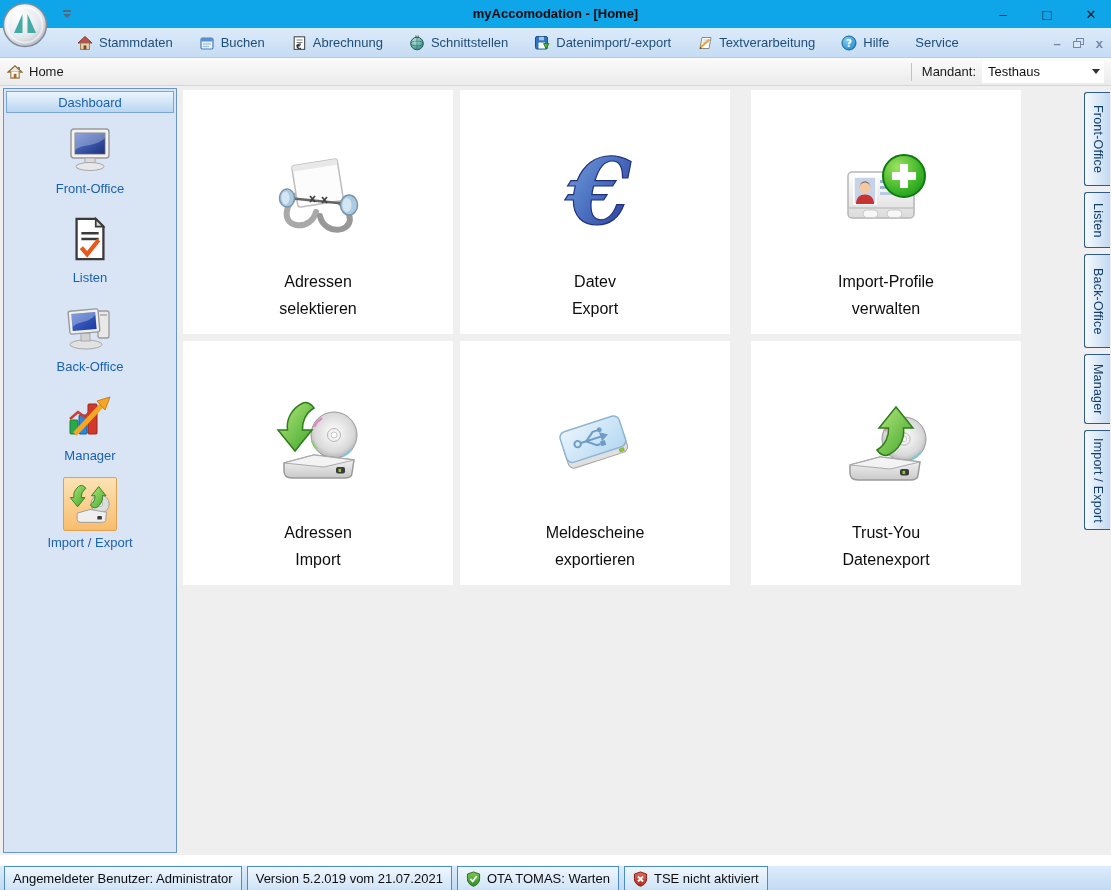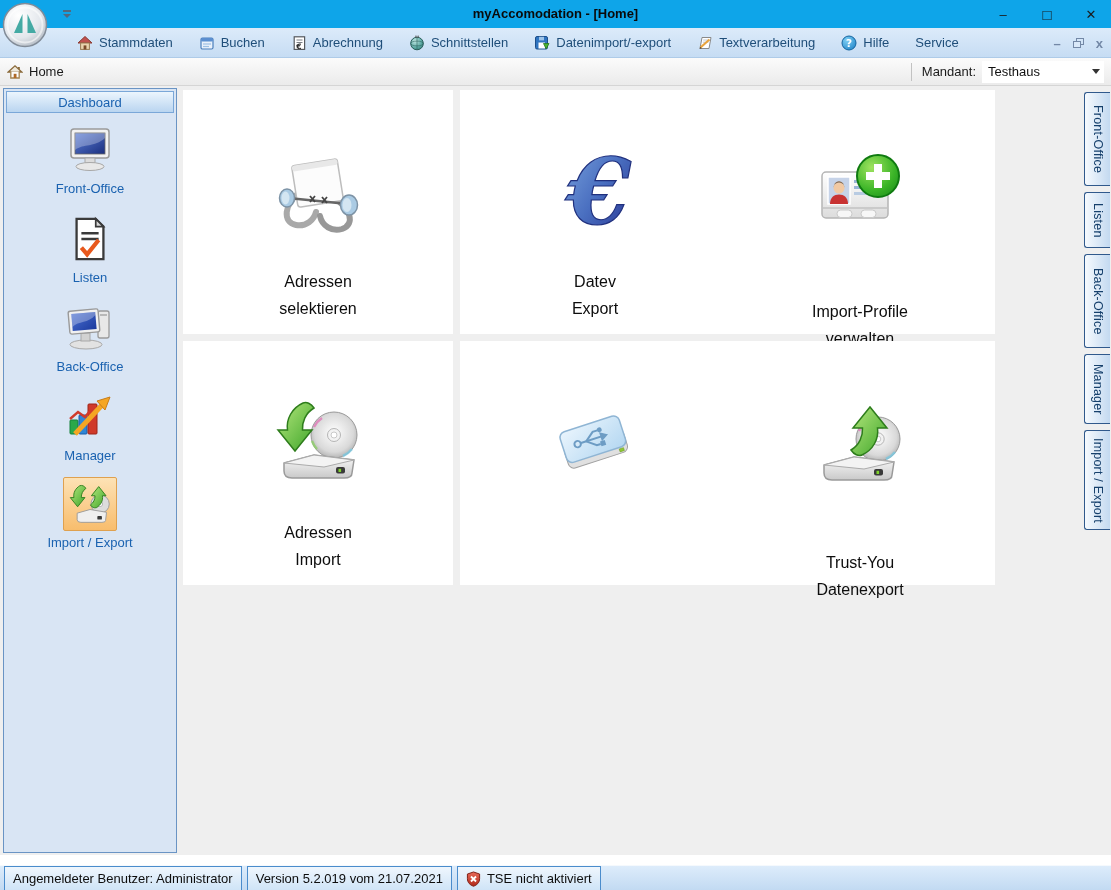--- a/index.html
+++ b/index.html
@@ -59,21 +59,21 @@
   .sb-item .sb-ico.selected { background:linear-gradient(#fde2b5,#f8bd6d); border:1px solid #dfa14f; border-radius:2px; }
   .sb-item .sb-label { margin-top:4px; }
   .sb-item.i1 { margin-top:10px; } .sb-item.i2 { margin-top:16px; } .sb-item.i3 { margin-top:16px; }
   .sb-item.i4 { margin-top:16px; } .sb-item.i5 { margin-top:14px; }
 
   
   .tile { position:absolute; width:270px; height:244px; background:#fff;
           display:flex; flex-direction:column; align-items:center; }
   .tile .t-icon { margin-top:56px; width:96px; height:96px; }
   .tile .t-label { margin-top:26px; text-align:center; font-size:16px; color:#0d0d0d; line-height:27px; }
-  .tile.c1 { left:183px; } .tile.c2 { left:460px; } .tile.c3 { left:725px;gap:30px; }
+  .tile.c1 { left:183px; } .tile.c2 { left:460px; } .tile.c3 { left:751px; }
   .tile.r1 { top:4px; } .tile.r2 { top:255px; }
 
   
   .right-tabs { position:absolute; right:0; top:6px; width:28px; display:flex; flex-direction:column; gap:6px; }
   .rtab { writing-mode:vertical-rl; width:26px; margin-left:1px;
           display:flex; align-items:center; justify-content:center;
           background:linear-gradient(to right,#f6fafe,#c3d9f0);
           border:1px solid #30598c; border-radius:3px 0 0 3px; border-right:none;
           color:#16406c; font-size:12.5px; letter-spacing:0.2px; }
   .rtab:nth-child(1){ height:94px; } .rtab:nth-child(2){ height:56px; }
@@ -456,20 +456,24 @@
             <circle cx="33" cy="42" r="3.2" fill="none" stroke="#6d9cc4" stroke-width="2"></circle>
             <path d="M36.5 42 H63 M63 42 l-5 -3 v6 Z" stroke="#6d9cc4" stroke-width="2" fill="#6d9cc4"></path>
             <path d="M42 42 l9 -7 h5" stroke="#6d9cc4" stroke-width="2" fill="none"></path>
             <circle cx="58" cy="35" r="2.4" fill="#6d9cc4"></circle>
             <path d="M42 42 l9 7 h4" stroke="#6d9cc4" stroke-width="2" fill="none"></path>
             <rect x="55" y="46.5" width="5" height="5" fill="#6d9cc4"></rect>
             <rect x="71" y="59.5" width="4.5" height="3" fill="#8fc832" stroke="#6a9a20" stroke-width="0.5"></rect>
           </g>
         </svg>
       </div>
+      <div class="t-label">
+        <div>Meldescheine</div>
+        <div>exportieren</div>
+      </div>
     </div>
 
     <div class="tile c3 r2">
       <div class="t-icon">
         <svg viewBox="0 0 96 96" width="96" height="96">
           <defs>
             <linearGradient id="dg2" x1="0" y1="0" x2="0" y2="1">
               <stop offset="0" stop-color="#fbfbfb"></stop>
                 <stop offset="1" stop-color="#c9c9c9"></stop>
               </linearGradient>
@@ -513,20 +517,33 @@
   <div class="statusbar">
     <div class="sp">
       <span>Angemeldeter Benutzer: Administrator</span>
     </div>
     <div class="sp">
       <span>Version 5.2.019 vom 21.07.2021</span>
     </div>
     <div class="sp">
       <svg width="15" height="16" viewBox="0 0 16 17">
         <defs>
+            <linearGradient id="shg" x1="0" y1="0" x2="0" y2="1">
+          <stop offset="0" stop-color="#7dc855"></stop>
+              <stop offset="1" stop-color="#2e8b22"></stop>
+            </linearGradient>
+          </defs>
+        <path d="M8 1 L14.5 3.2 V8 C14.5 12.3 11.7 15 8 16.2 C4.3 15 1.5 12.3 1.5 8 V3.2 Z" fill="url(#shg)" stroke="#1e6b16" stroke-width="1"></path>
+        <path d="M4.6 8.4 L7.1 11 L11.4 5.6" fill="none" stroke="#ffffff" stroke-width="2"></path>
+      </svg>
+      <span>OTA TOMAS: Warten</span>
+    </div>
+    <div class="sp">
+      <svg width="15" height="16" viewBox="0 0 16 17">
+        <defs>
             <linearGradient id="shr" x1="0" y1="0" x2="0" y2="1">
           <stop offset="0" stop-color="#e86a5a"></stop>
               <stop offset="1" stop-color="#b02a1a"></stop>
             </linearGradient>
           </defs>
         <path d="M8 1 L14.5 3.2 V8 C14.5 12.3 11.7 15 8 16.2 C4.3 15 1.5 12.3 1.5 8 V3.2 Z" fill="url(#shr)" stroke="#7a1a10" stroke-width="1"></path>
         <path d="M5.3 5.8 L10.7 11.2 M10.7 5.8 L5.3 11.2" stroke="#ffffff" stroke-width="2"></path>
       </svg>
       <span>TSE nicht aktiviert</span>
     </div>

